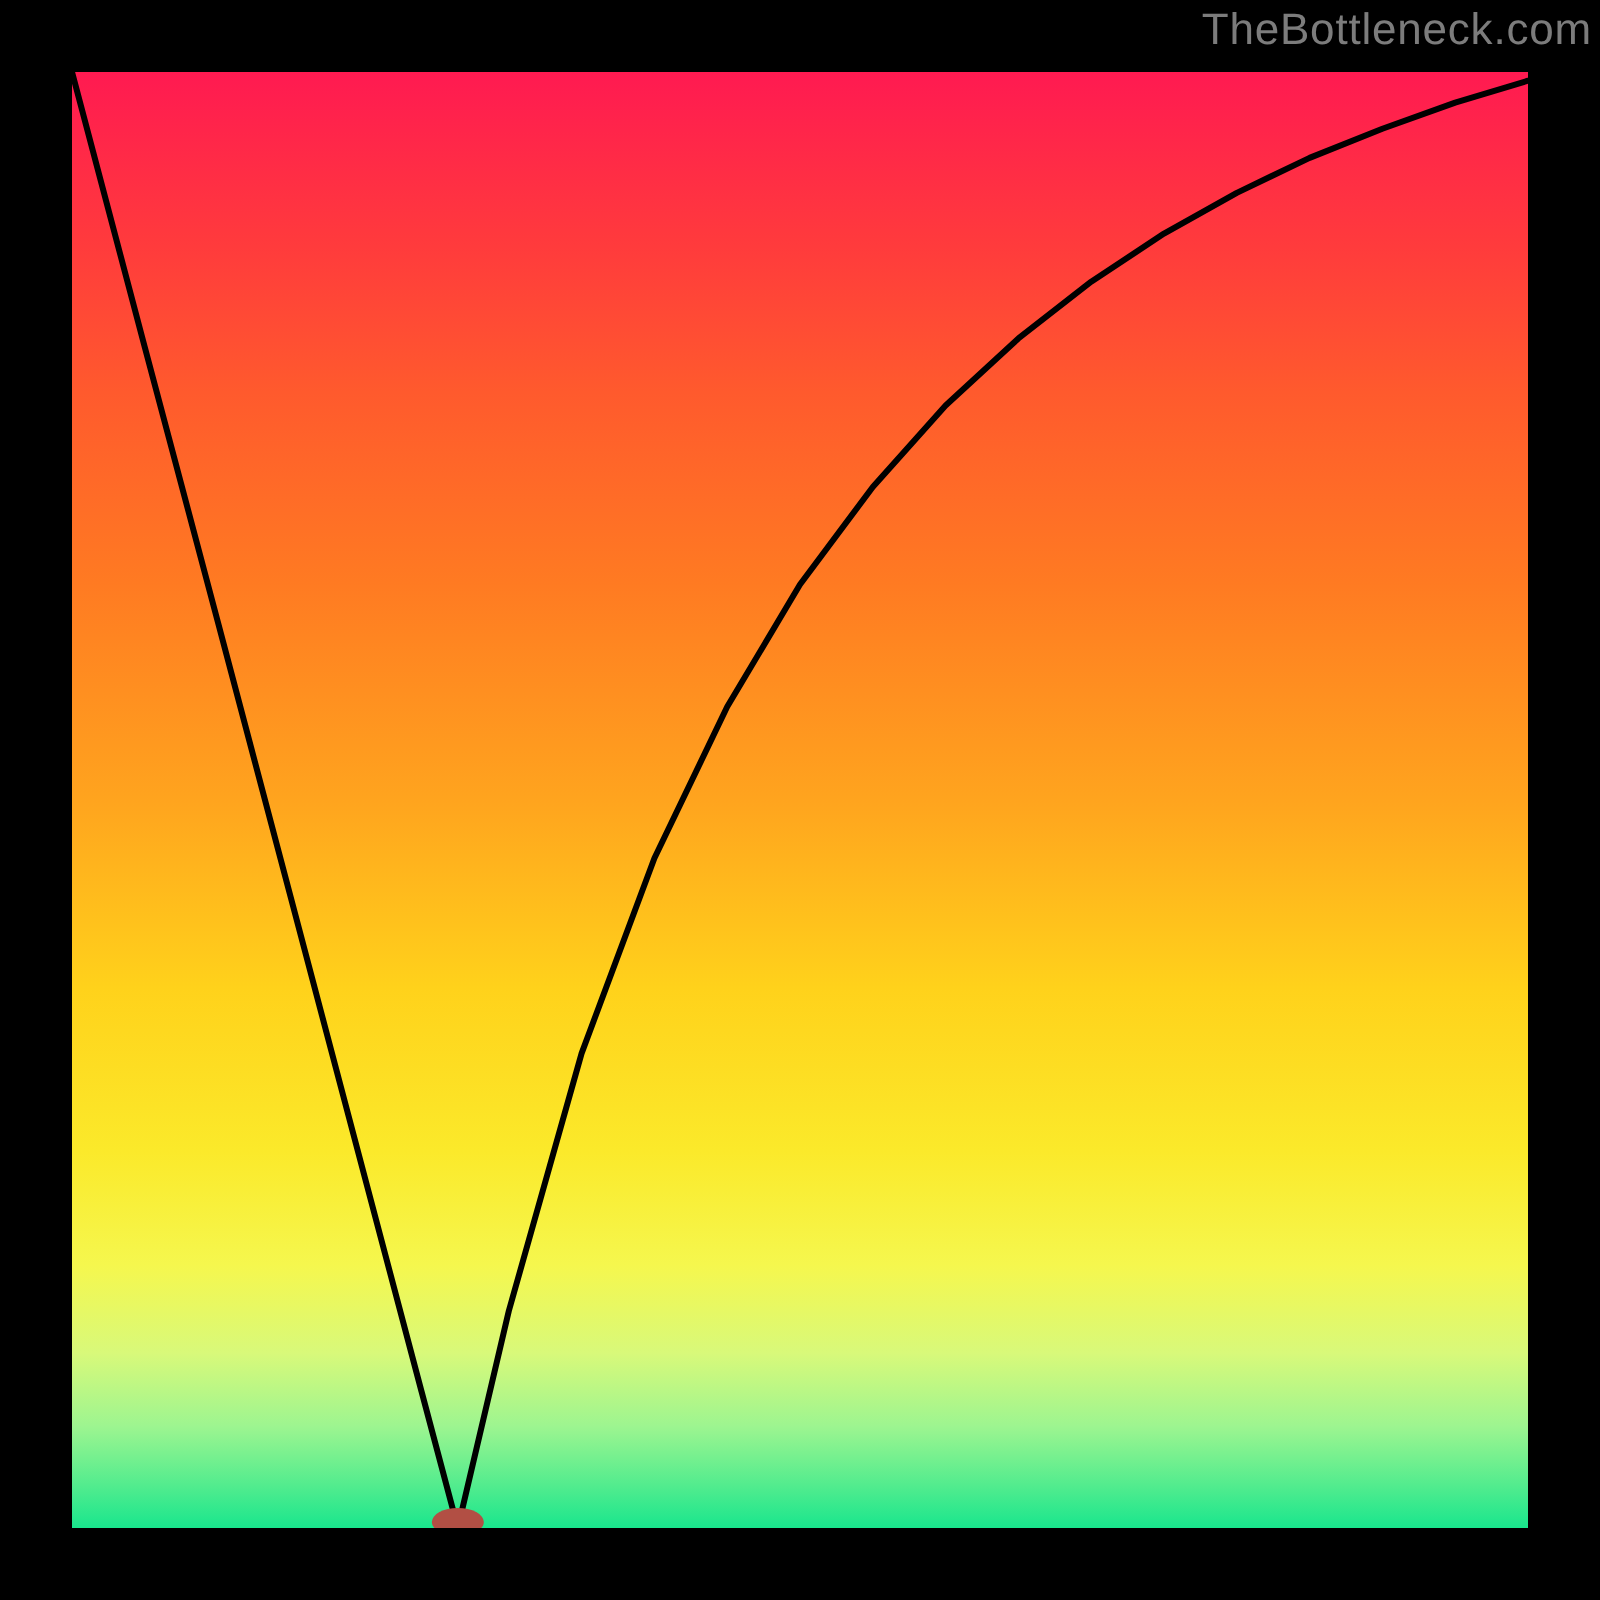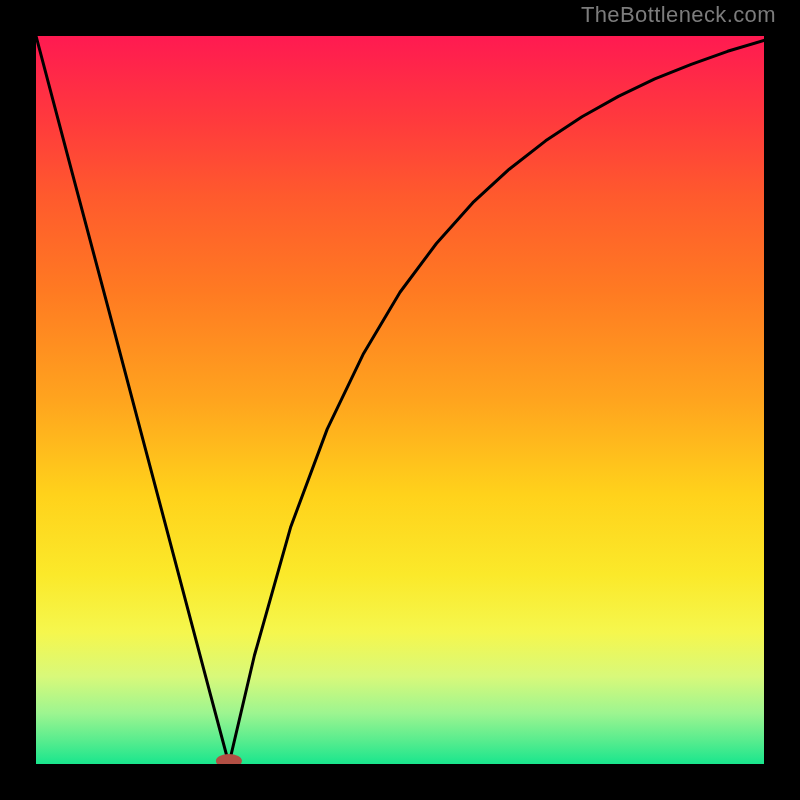--- a/index.html
+++ b/index.html
@@ -47,21 +47,21 @@
     );
   }
   svg.chart {
     position: absolute;
     left: 0;
     top: 0;
   }
   .watermark {
     position: absolute;
     top: 2px;
-    right: 24px;
+    right: 4px;
     color: #7c7c7c;
     font-size: 22px;
     letter-spacing: 0.4px;
     font-family: Verdana, Arial, sans-serif;
     user-select: none;
   }
 </style>
 </head>
 <body>
 

